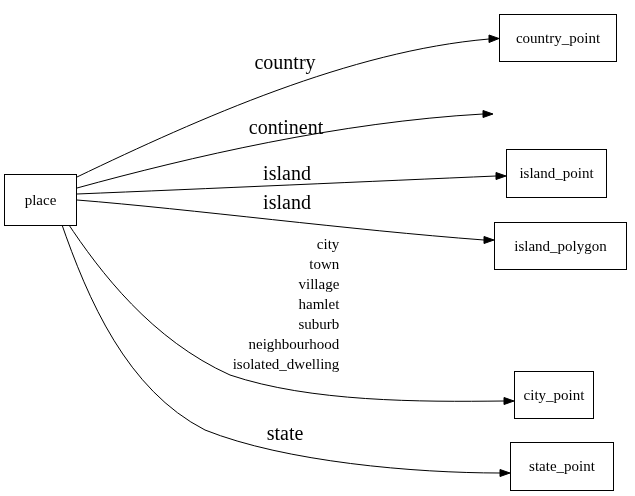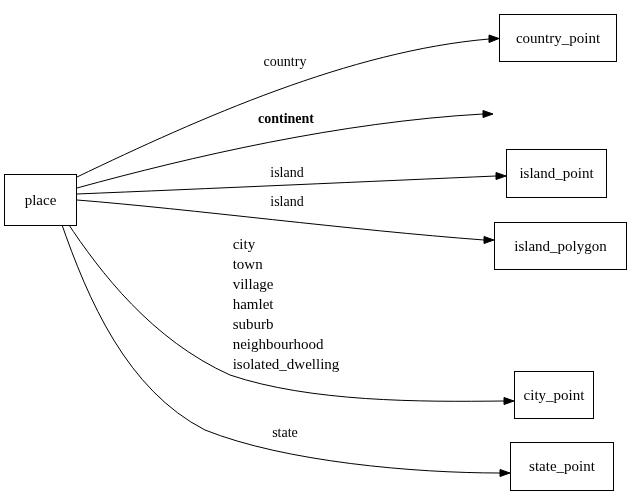--- a/index.html
+++ b/index.html
@@ -40,31 +40,31 @@
     background: #ffffff;
     display: flex;
     align-items: center;
     justify-content: center;
     font-size: 15px;
     white-space: nowrap;
   }
   .edge-label {
     position: absolute;
     transform: translateX(-50%);
-    font-size: 14px;
+    font-size: 20px;
     line-height: 18px;
     white-space: nowrap;
     text-align: center;
   }
   .edge-label-group {
     position: absolute;
     transform: translateX(-50%);
     font-size: 15px;
     line-height: 20px;
-    text-align: left;
+    text-align: right;
     white-space: nowrap;
   }
 </style>
 </head>
 <body>
 
 <div id="canvas">
 
   <svg id="edges" viewBox="0 0 635 496" xmlns="http://www.w3.org/2000/svg">
     <path d="M77,177 C200,118 350,51 489,39"></path>
@@ -94,21 +94,21 @@
   <div class="node" style="left:506px; top:149px; width:101px; height:49px;">island_point</div>
 
   <div class="node" style="left:494px; top:222px; width:133px; height:48px;">island_polygon</div>
 
   <div class="node" style="left:514px; top:371px; width:80px; height:48px;">city_point</div>
 
   <div class="node" style="left:510px; top:442px; width:104px; height:49px;">state_point</div>
 
   <div class="edge-label" style="left:285px; top:53px;">country</div>
 
-  <div class="edge-label" style="left:286px; top:110px;font-weight:bold;">continent</div>
+  <div class="edge-label" style="left:286px; top:118px;">continent</div>
 
   <div class="edge-label" style="left:287px; top:164px;">island</div>
 
   <div class="edge-label" style="left:287px; top:193px;">island</div>
 
   <div class="edge-label-group" style="left:286px; top:234px;">
     <div>city</div>
     <div>town</div>
     <div>village</div>
     <div>hamlet</div>

